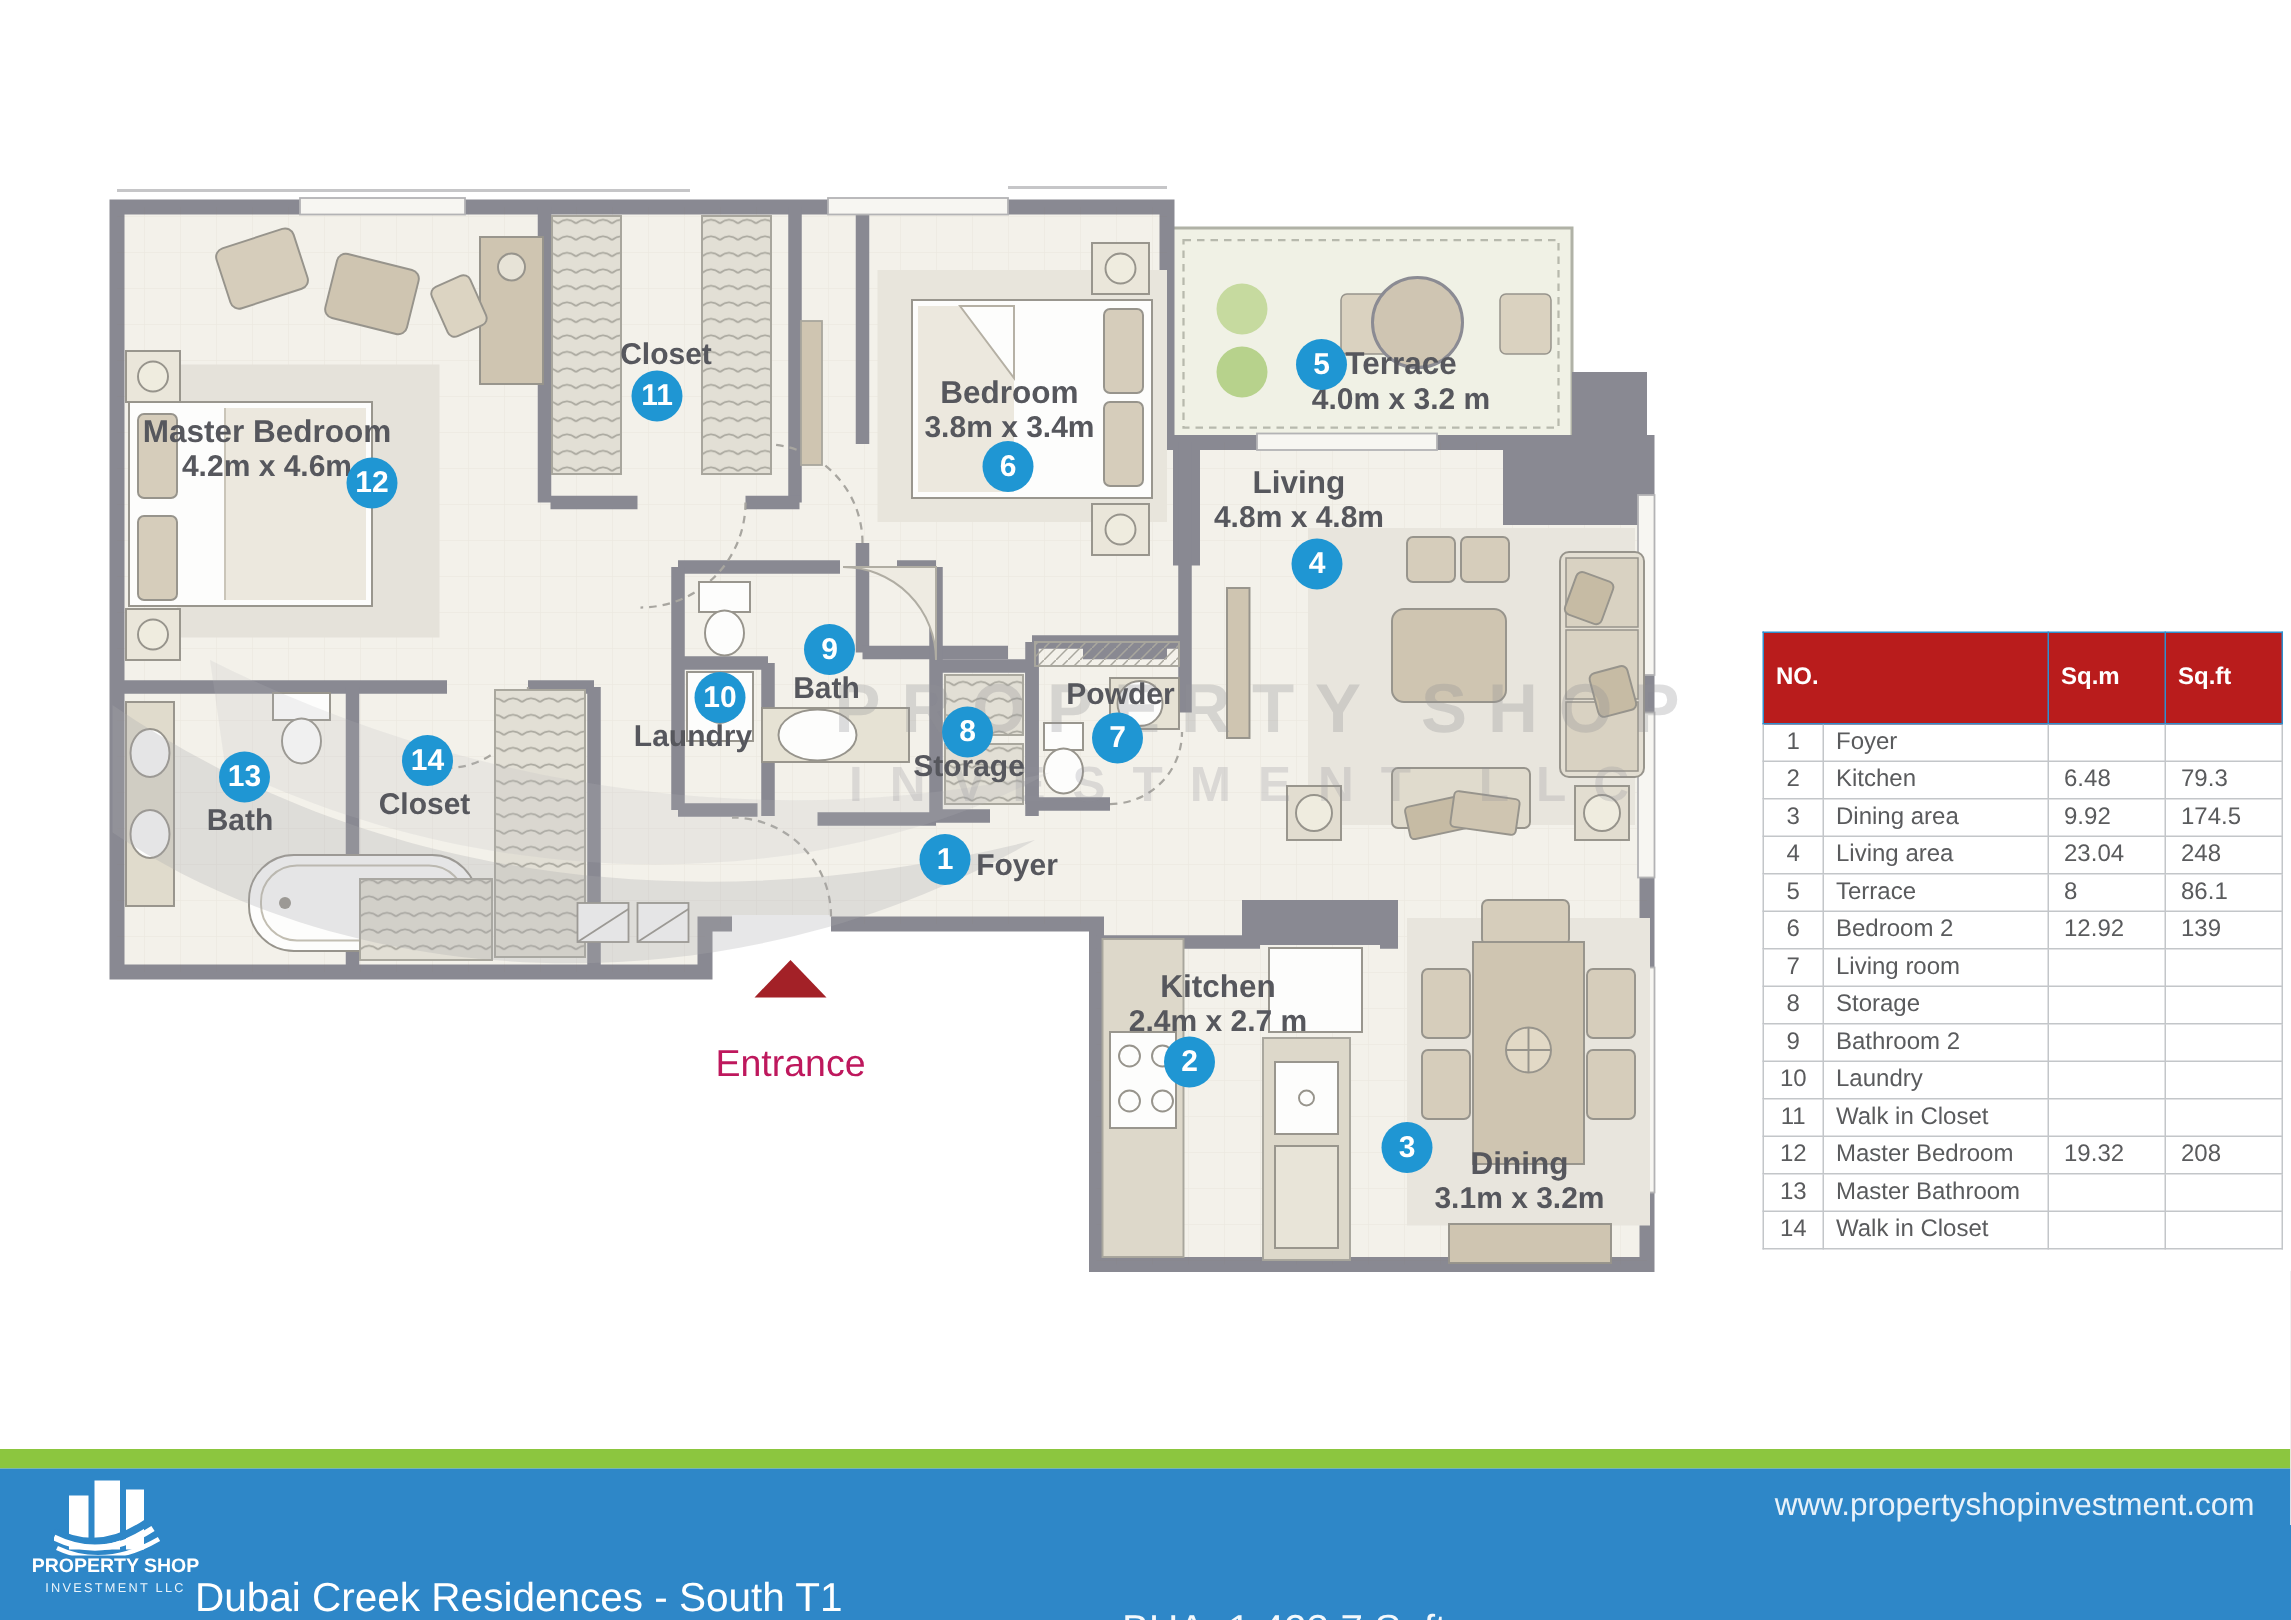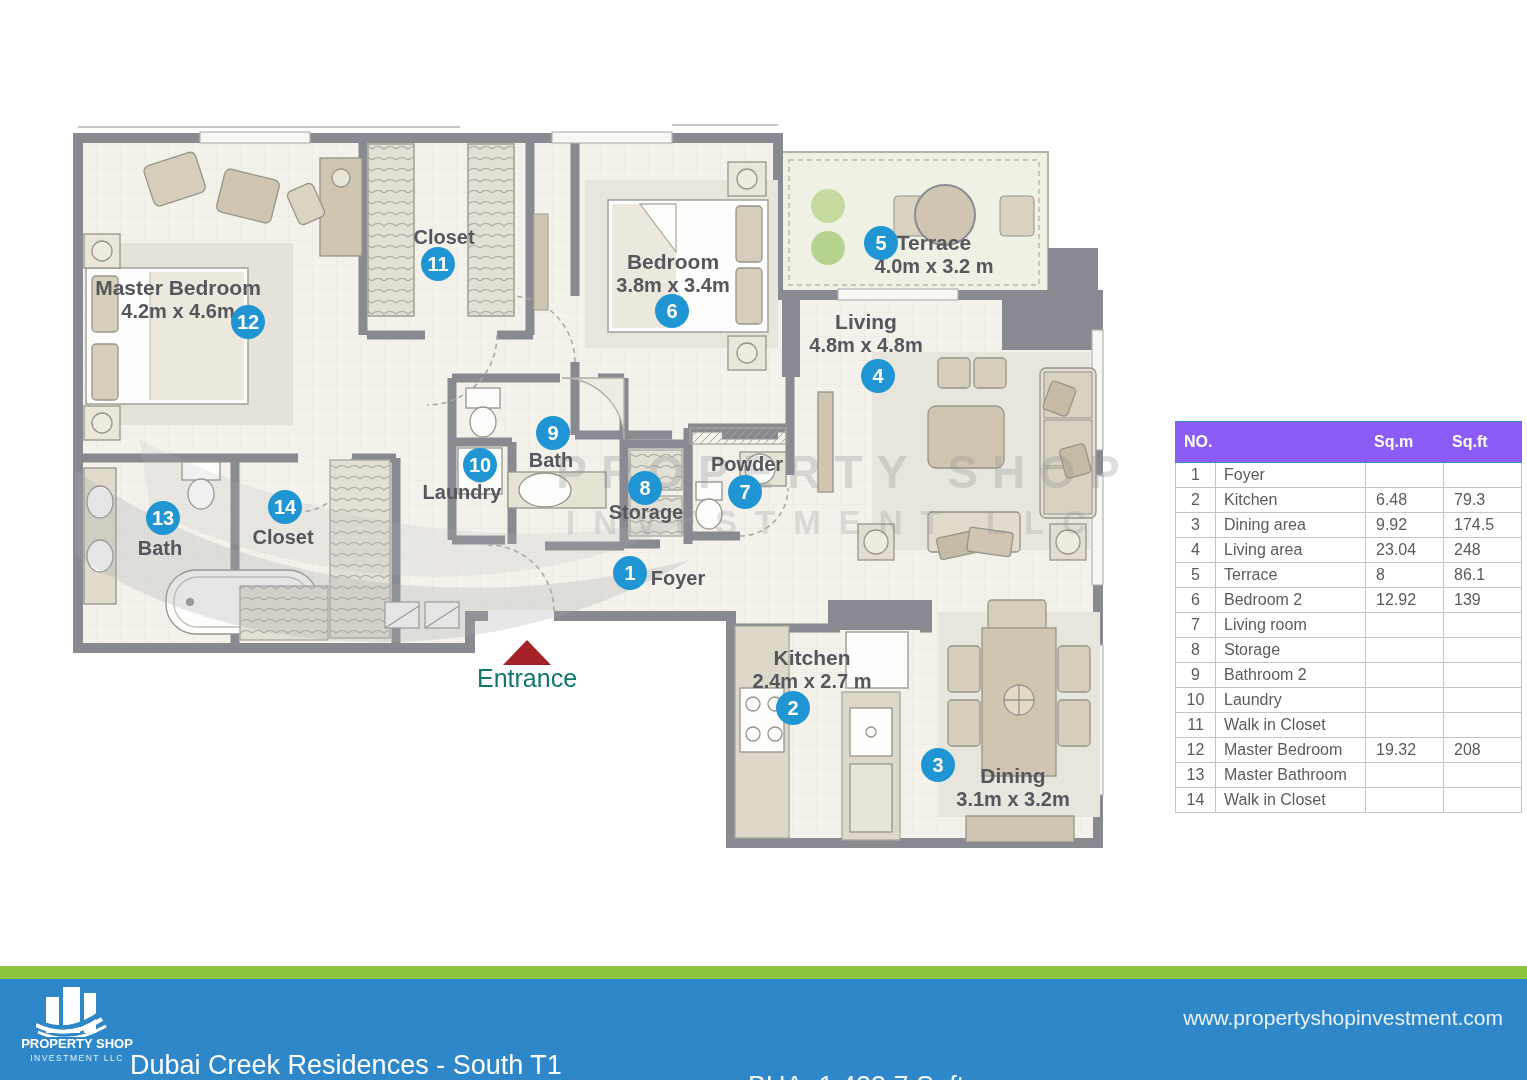--- a/index.html
+++ b/index.html
@@ -16,28 +16,28 @@
   .lbl-sm .nm{font-size:20px;}
   .mk{position:absolute;width:34px;height:34px;border-radius:50%;background:#1f96d3;color:#fff;
       font-weight:700;font-size:20px;display:flex;align-items:center;justify-content:center;
       transform:translate(-50%,-50%);z-index:7;}
   .wm{position:absolute;transform:translate(-50%,-50%);font-weight:700;color:rgba(145,145,150,.30);
       z-index:5;letter-spacing:14px;font-size:46px;white-space:nowrap;}
   .wm2{letter-spacing:18px;font-size:33px;color:rgba(145,145,150,.25);}
 
   .entrance-tri{position:absolute;width:0;height:0;border-left:24px solid transparent;
       border-right:24px solid transparent;border-bottom:25px solid #a32127;z-index:8;}
-  .entrance-lbl{position:absolute;transform:translate(-50%,-50%);font-size:25px;color:#0f766e;
-      z-index:8;}
+  .entrance-lbl{position:absolute;transform:translate(-50%,-50%);font-size:25px;color:#be185d;
+      z-index:8;margin-top:32px;}
 
   
   .area-table{position:absolute;left:1175px;top:421px;z-index:9;border-collapse:collapse;
       table-layout:fixed;width:346px;background:#fff;font-size:16px;color:#5a5b5d;}
-  .area-table th{background:#8b5cf6;color:#fff;font-size:16px;font-weight:700;text-align:left;
-      height:28px;padding:6px 8px;border:1px solid #2e8fce;}
+  .area-table th{background:#b91c1c;color:#fff;font-size:16px;font-weight:700;text-align:left;
+      height:28px;padding:16px 8px;border:1px solid #2e8fce;}
   .area-table td{border:1px solid #c3c6c9;height:24px;padding:0 6px;overflow:hidden;}
   .area-table td.no{text-align:center;width:40px;}
   .area-table td.nm{width:150px;padding-left:8px;}
   .area-table td.v{width:76px;padding-left:10px;margin-top:28px;}
 
   
   .foot-green{position:absolute;left:0;top:966px;width:1527px;height:13px;background:#8cc63f;z-index:10;}
   .foot-blue{position:absolute;left:0;top:979px;width:1527px;height:101px;background:#2e87c8;z-index:10;}
   .foot-logo-txt1{position:absolute;left:12px;top:1036px;width:130px;text-align:center;color:#fff;
       font-size:13px;font-weight:700;z-index:11;}
@@ -45,21 +45,21 @@
       font-size:8.5px;letter-spacing:1.5px;z-index:11;}
   .foot-titles{position:absolute;left:130px;top:983px;color:#fff;font-size:27px;line-height:33px;
       z-index:11;white-space:pre-wrap;}
   .foot-bua{position:absolute;left:748px;top:994px;color:#f2f8fc;font-size:27px;line-height:37px;
       z-index:11;white-space:pre-wrap;}
   .foot-phone-wrap{position:absolute;right:24px;top:988px;z-index:11;text-align:right;}
   .foot-phone{color:#fff;font-size:44px;font-weight:400;display:flex;align-items:center;gap:14px;
       justify-content:flex-end;}
   .phone-icon{width:26px;height:26px;border:8px solid transparent;border-bottom-color:#fff;
       border-left-color:#fff;border-radius:50%;transform:rotate(48deg);display:inline-block;}
-  .foot-web{color:#e8f2fa;font-size:21px;margin-top:18px;}
+  .foot-web{color:#e8f2fa;font-size:21px;margin-top:4px;}
 </style>
 </head>
 <body>
 
 <div class="stage">
 
   <svg class="abs" style="left:0;top:0;z-index:1" width="1527" height="966" viewBox="0 0 1527 966">
     <defs>
       <pattern id="grid" width="24" height="24" patternUnits="userSpaceOnUse">
         <path d="M24,0 L0,0 0,24" fill="none" stroke="rgba(120,110,80,0.06)" stroke-width="1"></path>

